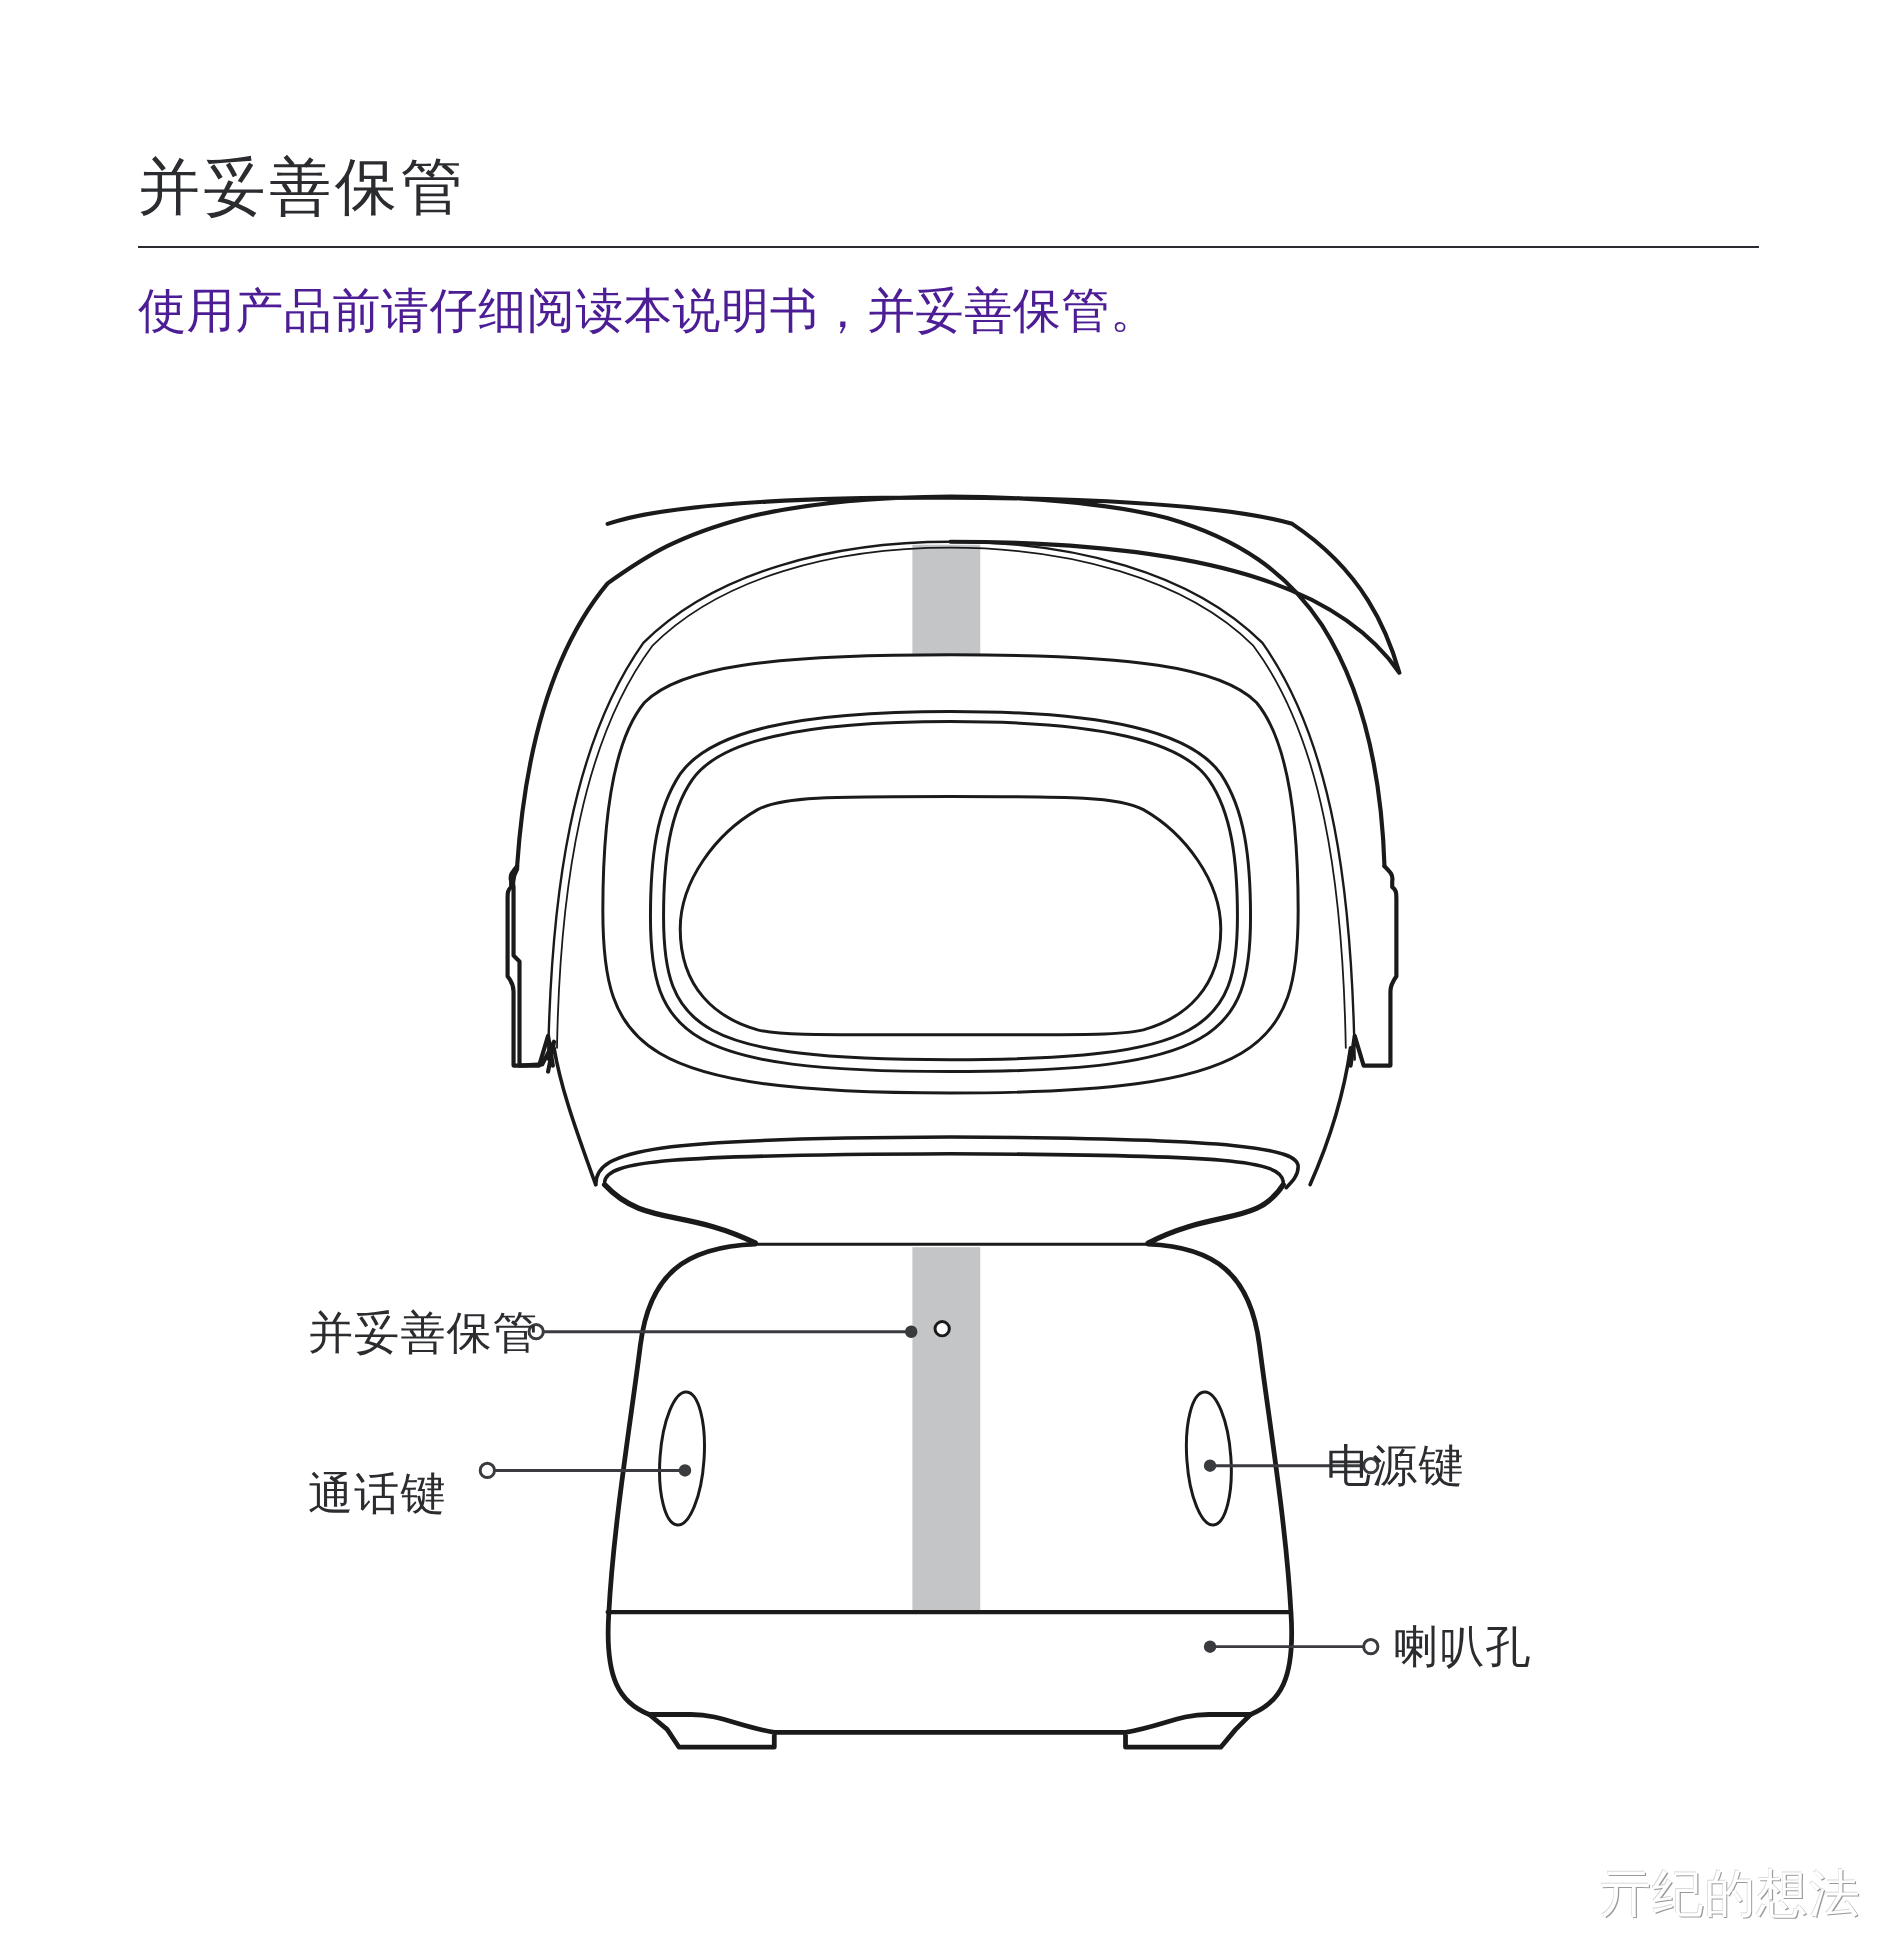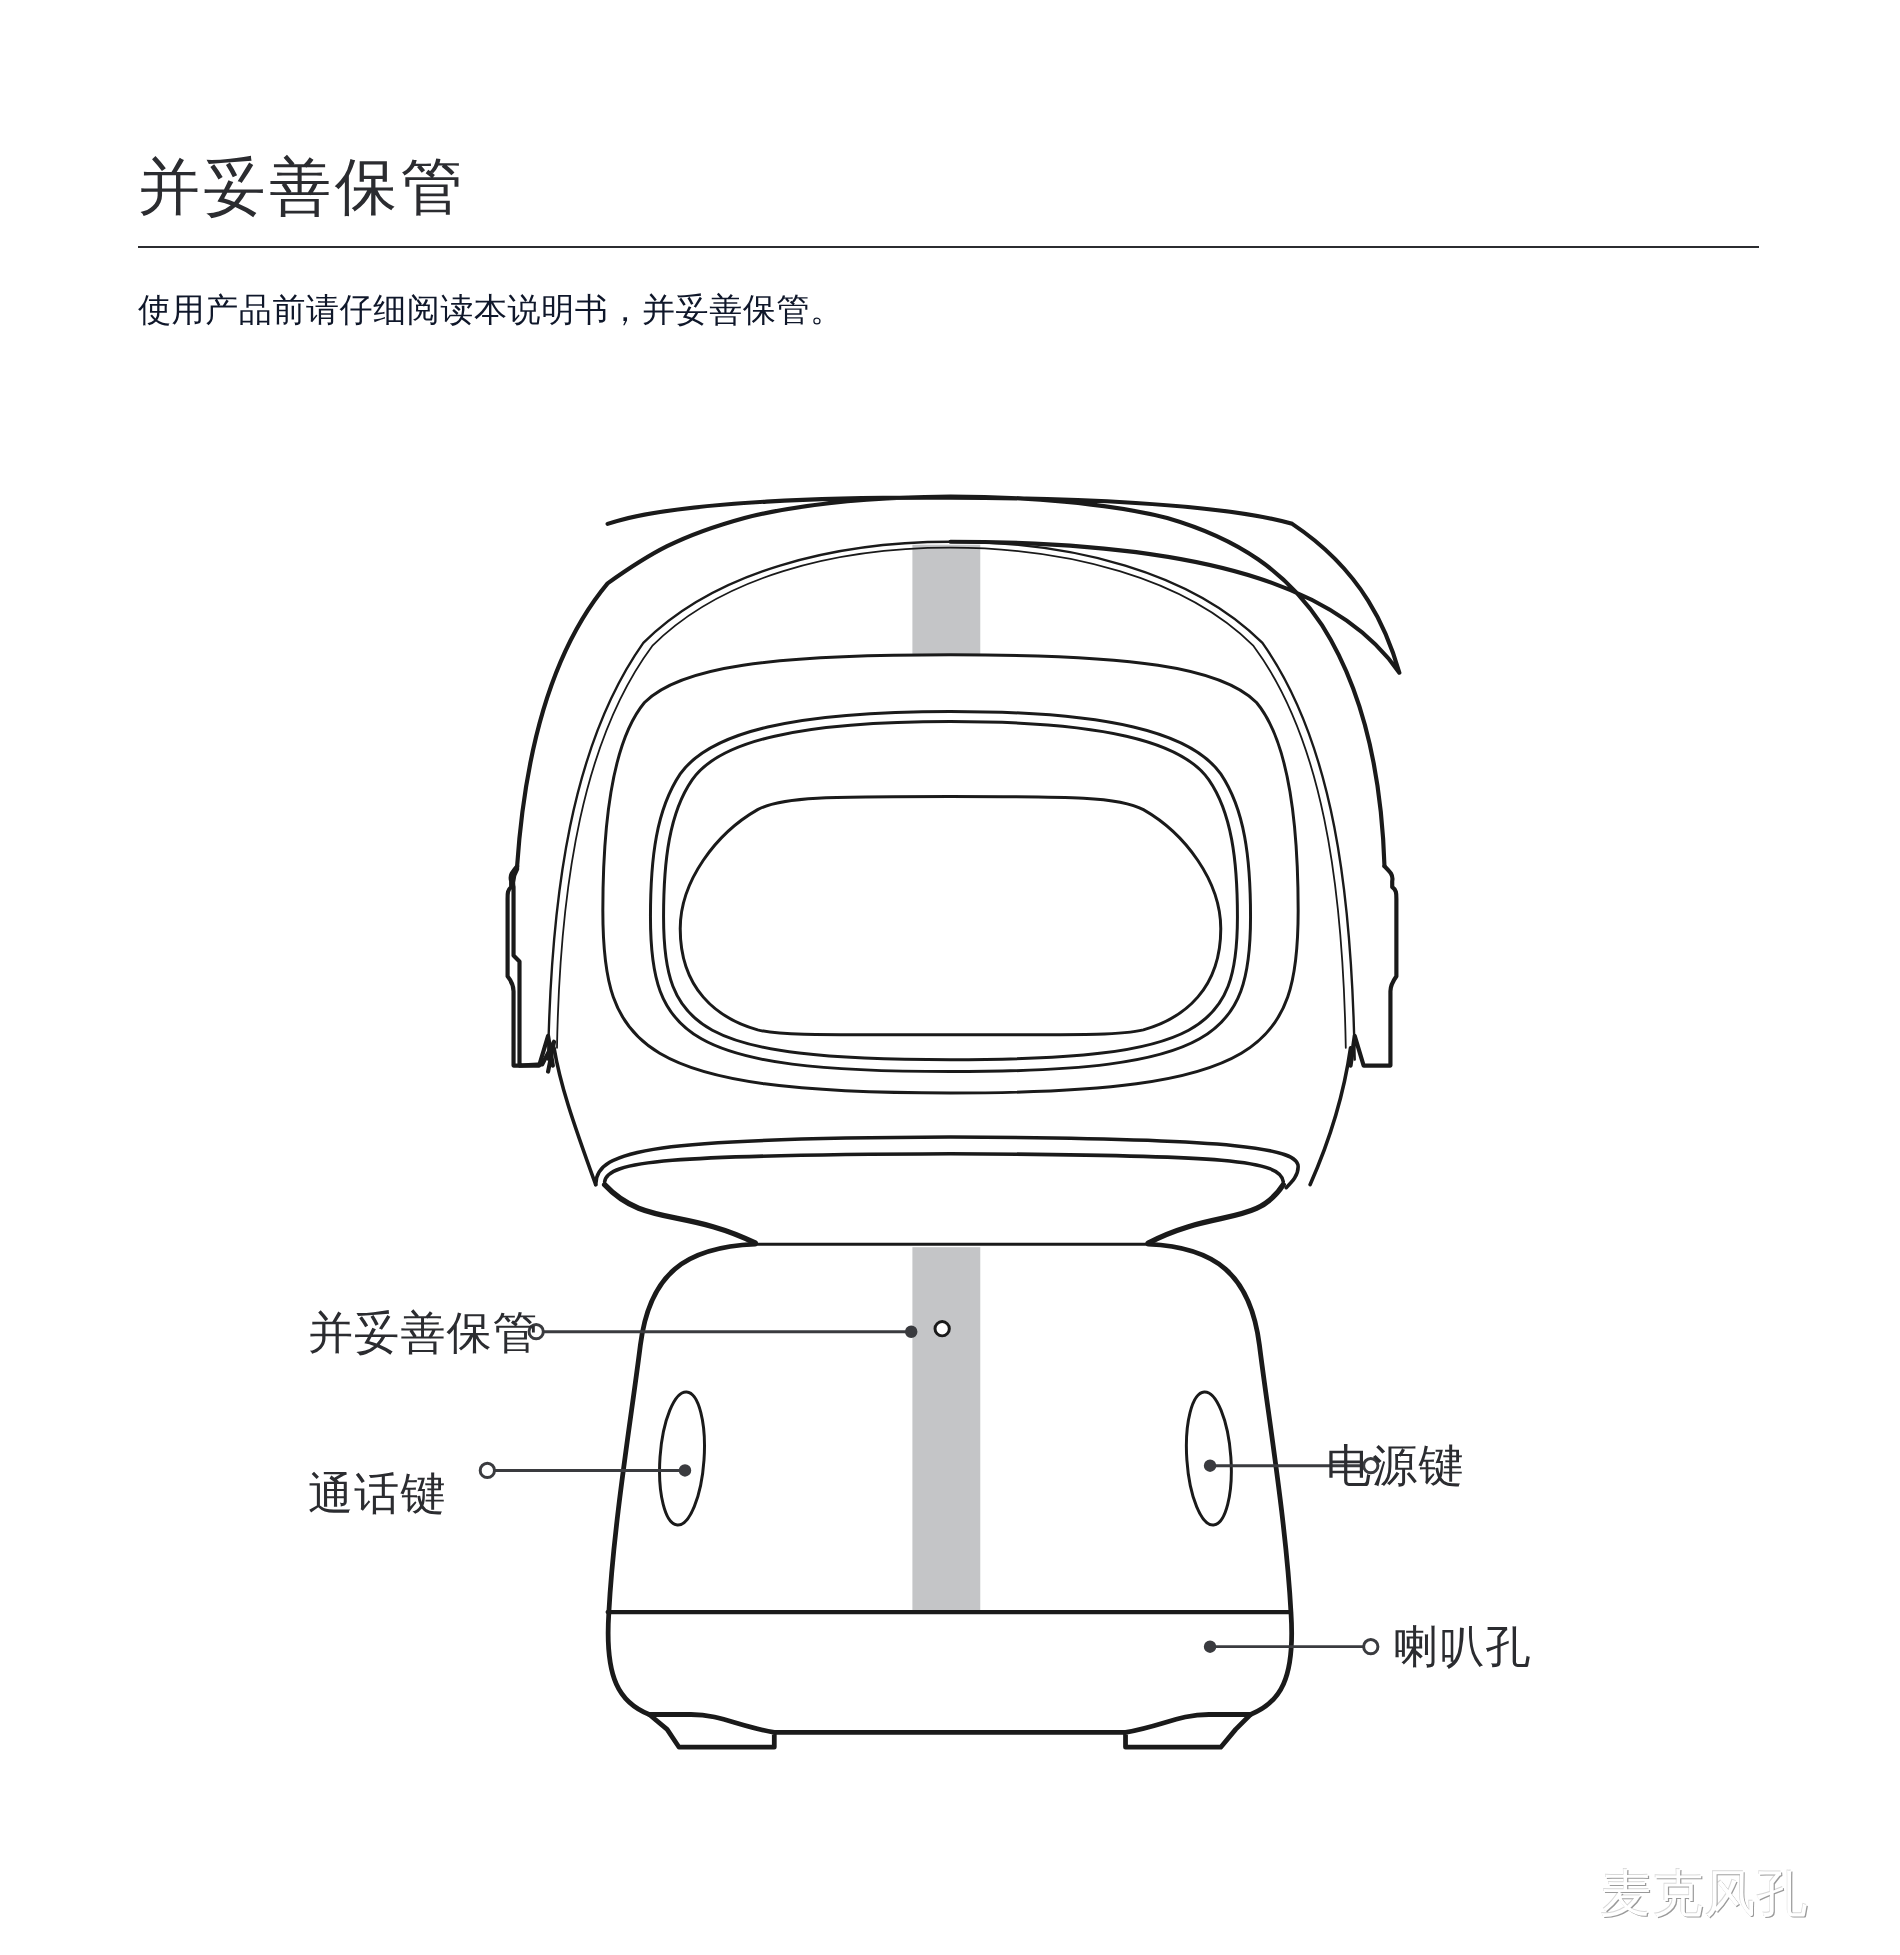--- a/index.html
+++ b/index.html
@@ -1,22 +1,22 @@
 <!DOCTYPE html>
 <html style="font-size:9.5px"><head>
 <meta charset="utf-8">
 <style>
   html, body { margin: 0; padding: 0; background: #ffffff; }
   body { width: 1901px; height: 1955px; position: relative; overflow: hidden;
          font-family: "DejaVu Sans", "Liberation Sans", sans-serif; color: #2b2c30; }
   .title { position: absolute; left: 138px; top: 148px; font-size: 62px; line-height: 77px;
            letter-spacing: 3.6px; color: #2b2c30; margin: 0; font-weight: normal; }
   .rule { position: absolute; left: 138px; top: 246px; width: 1621px; height: 2.4px; background: #2b2c30; }
-  .subtitle { position: absolute; left: 138px; top: 280px; font-size: 33px; line-height: 60px;
-              color: #0f172a; letter-spacing: 0.6px; }
+  .subtitle { position: absolute; left: 138px; top: 280px; font-size: 48px; line-height: 60px;
+              color: #4c1d95; letter-spacing: 0.6px; }
   .diagram { position: absolute; left: 0; top: 0; width: 1901px; height: 1955px; }
   .label { position: absolute; font-size: 45px; line-height: 57px; color: #2b2c30; letter-spacing: 1.2px; white-space: nowrap; }
   .watermark { position: absolute; left: 1600px; top: 1861px; font-size: 51px; line-height: 65px;
                color: #ffffff; letter-spacing: 1.2px;
                text-shadow: 1.2px 1.2px 0 #9a9a9a, -0.6px -0.6px 0 #d8d8d8; }
 </style>
 </head>
 <body>
 
 <h1 class="title">并妥善保管</h1>
@@ -89,14 +89,14 @@
       <circle cx="2302" cy="2766" r="12" fill="#ffffff"></circle>
     </g>
   </g>
 </svg>
 
 <div class="label" style="left:308px; top:1304px;">并妥善保管</div>
 <div class="label" style="left:308px; top:1441px;margin-top:24px;">通话键</div>
 <div class="label" style="left:1326px; top:1437px;">电源键</div>
 <div class="label" style="left:1393px; top:1618px;text-align:center;">喇叭孔</div>
 
-<div class="watermark">麦克风孔</div>
+<div class="watermark">亓纪的想法</div>
 
 
 </body></html>

